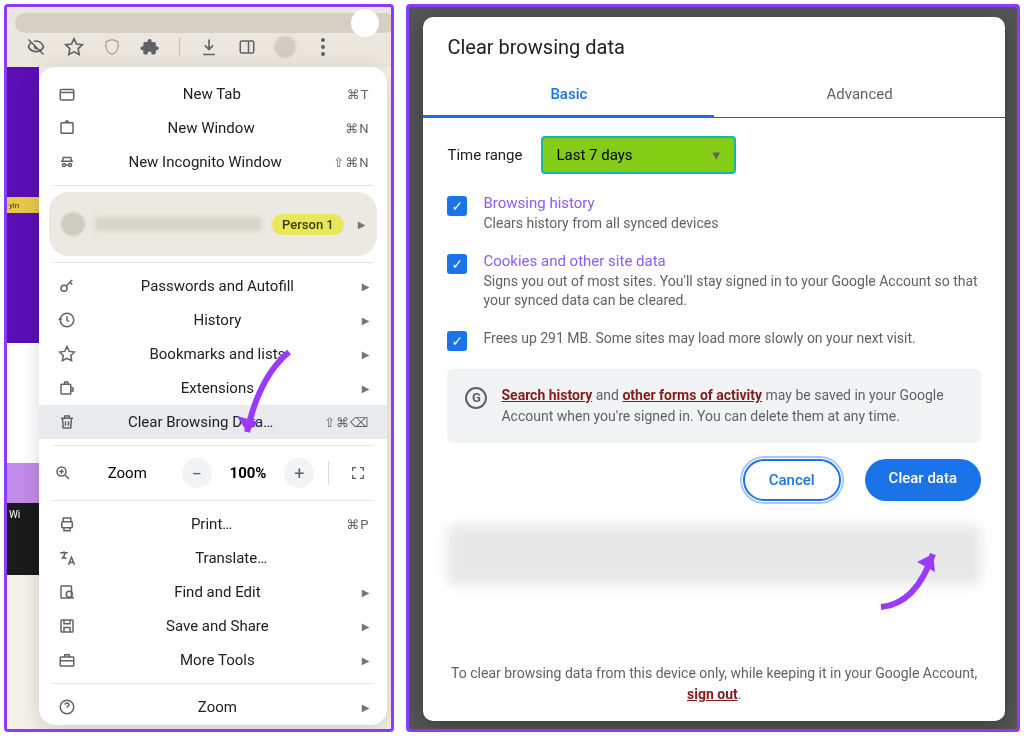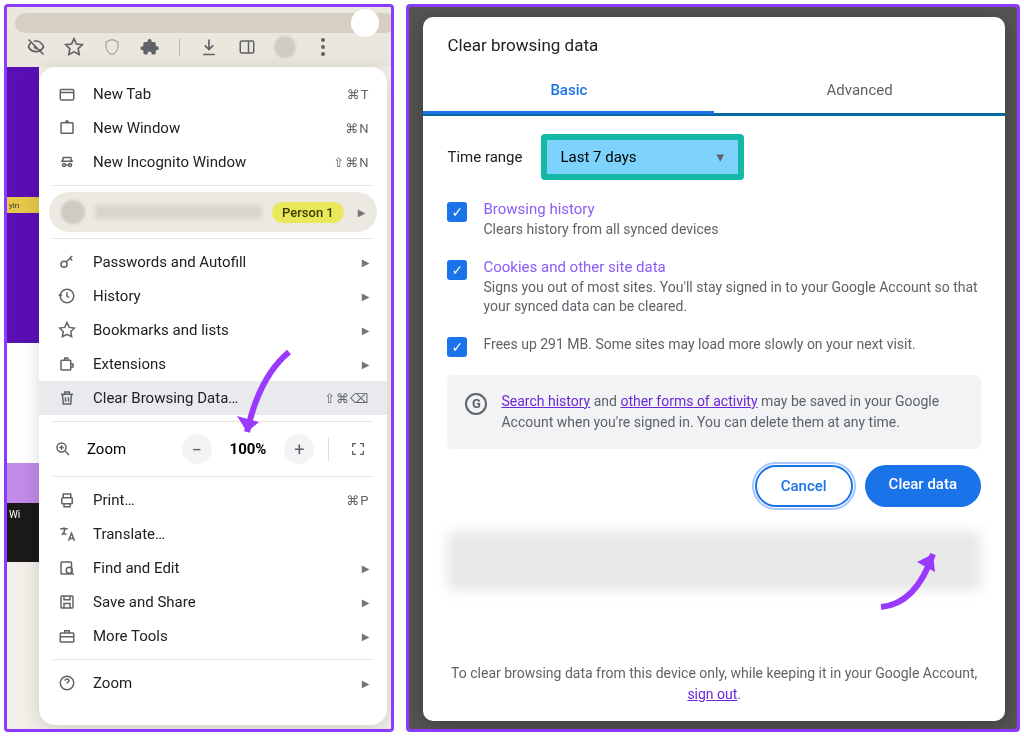--- a/index.html
+++ b/index.html
@@ -13,71 +13,71 @@
 .toolbar-bg { background: #ece7de; height: 60px; position: relative; }
 .toolbar-pill { position: absolute; top: 6px; left: 8px; width: 380px; height: 20px; background: #d6d0c4; border-radius: 10px; }
 .toolbar-pill::after { content: ''; position: absolute; right: 16px; top: -4px; width: 28px; height: 28px; background: #fff; border-radius: 50%; }
 .toolbar-icons { position: absolute; bottom: 6px; left: 8px; right: 8px; height: 28px; display: flex; align-items: center; gap: 16px; padding: 0 10px; }
 .toolbar-icons .ti { width: 22px; height: 22px; display: flex; align-items: center; justify-content: center; color: #5f6368; }
 .toolbar-icons .divider { width: 1px; height: 18px; background: #c0bbb0; margin: 0 2px; }
 .blurred-avatar { width: 22px; height: 22px; border-radius: 50%; background: #d0ccc2; filter: blur(1px); }
 .dots { width: 22px; height: 22px; display: flex; flex-direction: column; align-items: center; justify-content: center; gap: 3px; }
 .dots span { width: 4px; height: 4px; background: #5f6368; border-radius: 50%; }
 
-.menu { position: absolute; top: 60px; left: 32px; right: 4px; bottom: 4px; background: #fff; border-radius: 16px; box-shadow: 0 4px 20px rgba(0,0,0,0.15); padding: 10px 0; overflow: hidden; }
+.menu { position: absolute; top: 60px; left: 32px; right: 4px; bottom: 4px; background: #fff; border-radius: 16px; box-shadow: 0 4px 20px rgba(0,0,0,0.15); padding: 10px 0; overflow: hidden; text-align: center; }
 
 .left-strip { position: absolute; left: 0; top: 60px; bottom: 0; width: 32px; }
 .strip-seg { width: 100%; }
 .seg1 { height: 130px; background: #5a0fb5; }
 .seg1b { height: 16px; background: #e8c84a; display:flex; align-items:center; font-size:8px; padding-left:2px; color:#333;}
 .seg2 { height: 130px; background: #5a0fb5; }
 .seg3 { height: 120px; background: #fff; }
 .seg4 { height: 40px; background: #c18be8; }
-.seg5 { height: 59px; background: #1a1a1a; display:flex; align-items:flex-start; padding: 6px 2px; color:#fff; font-size:10px;}
+.seg5 { height: 72px; background: #1a1a1a; display:flex; align-items:flex-start; padding: 6px 2px; color:#fff; font-size:10px;}
 
 .menu-item { display: flex; align-items: center; padding: 7px 18px; font-size: 15px; color: #202124; cursor: pointer; gap: 16px; }
 .menu-item.highlighted { background: #e8eaed; }
 .menu-icon { width: 20px; height: 20px; display: flex; align-items: center; justify-content: center; color: #5f6368; flex-shrink: 0; }
 .menu-label { flex: 1; }
 .menu-shortcut { font-size: 13px; color: #5f6368; letter-spacing: 1px; }
 .menu-arrow { color: #757575; font-size: 10px; margin-left: 4px; }
 .sep { height: 1px; background: #e8e3d4; margin: 6px 14px; }
 
-.profile-row { display: flex; align-items: center; padding: 8px 12px; margin: 0 10px; background: #ece9e2; border-radius: 20px; gap: 10px; }
+.profile-row { display: flex; align-items: center; padding: 20px 12px; margin: 0 10px; background: #ece9e2; border-radius: 20px; gap: 10px; }
 .profile-avatar { width: 24px; height: 24px; border-radius: 50%; background: #cfcbc0; filter: blur(1px); }
 .profile-name { flex: 1; height: 14px; background: #d8d4c9; border-radius: 3px; filter: blur(2px); }
 .profile-badge { background: #e8e85a; color: #3c3c00; font-size: 13px; padding: 3px 10px; border-radius: 12px; font-weight: 500; }
 
 .zoom-row { display: flex; align-items: center; padding: 6px 14px; gap: 14px; }
 .zoom-btn { width: 30px; height: 30px; border-radius: 50%; background: #f1f3f4; display: flex; align-items: center; justify-content: center; font-size: 18px; color: #5f6368; cursor: pointer; }
 .zoom-val { font-size: 15px; font-weight: 700; padding: 0 4px; }
 .zoom-sep { width: 1px; height: 24px; background: #e0ddd3; }
 
 .annotate-arrow { position: absolute; pointer-events: none; z-index: 100; }
 
 
 .panel-right-inner { background: #555; width: 100%; height: 100%; position: relative; }
 .dialog { position: absolute; top: 10px; left: 14px; right: 12px; bottom: 8px; background: #fff; border-radius: 10px; box-shadow: 0 4px 24px rgba(0,0,0,0.3); display: flex; flex-direction: column; }
-.dialog-title { font-size: 17px; padding: 18px 24px 14px; color: #202124; }
-.tabs { display: flex; border-bottom: 3px solid #0369a1; }
+.dialog-title { font-size: 20px; padding: 18px 24px 14px; color: #202124; }
+.tabs { display: flex; border-bottom: 1px solid #0369a1; }
 .tab { flex: 1; text-align: center; padding: 12px; font-size: 15px; color: #5f6368; cursor: pointer; }
 .tab.active { color: #1a73e8; font-weight: 500; border-bottom: 3px solid #1a73e8; margin-bottom: -1px; }
 .dialog-body { padding: 18px 24px; flex: 1; overflow: auto; }
 .form-row { display: flex; align-items: center; gap: 18px; margin-bottom: 20px; }
 .form-label { font-size: 15px; color: #202124; }
-.select { border: 6px solid #14b8a6; border-radius: 4px; padding: 8px 14px; font-size: 15px; display: flex; align-items: center; gap: 80px; cursor: pointer; background: #7dd3fc; }
+.select { border: 2px solid #14b8a6; border-radius: 4px; padding: 8px 14px; font-size: 15px; display: flex; align-items: center; gap: 80px; cursor: pointer; background: #84cc16; }
 .check-row { display: flex; gap: 16px; margin-bottom: 18px; }
 .checkbox { width: 20px; height: 20px; background: #1a73e8; border-radius: 3px; display: flex; align-items: center; justify-content: center; color: #fff; font-size: 14px; flex-shrink: 0; margin-top: 2px; cursor: pointer; }
 .check-content { flex: 1; }
 .check-title { font-size: 15px; color: #8b5cf6; margin-bottom: 2px; }
 .check-desc { font-size: 14px; color: #5f6368; line-height: 1.4; }
 .info-box { background: #f1f3f4; border-radius: 6px; padding: 16px 18px; display: flex; gap: 14px; font-size: 14px; color: #5f6368; line-height: 1.5; margin-bottom: 12px; }
 .g-icon { width: 22px; height: 22px; border: 2px solid #5f6368; border-radius: 50%; display: flex; align-items: center; justify-content: center; font-weight: bold; font-size: 13px; color: #5f6368; flex-shrink: 0; margin-top: 2px; }
-.link { color: #6d28d9; text-decoration: underline; cursor: pointer; }
-.dialog-actions { display: flex; justify-content: flex-end; gap: 12px; padding: 4px 0 16px; }
+.link { color: #7f1d1d; text-decoration: underline; cursor: pointer; font-weight: bold; }
+.dialog-actions { display: flex; justify-content: flex-end; gap: 24px; padding: 4px 0 16px; }
 .btn { padding: 10px 24px; border-radius: 22px; font-size: 15px; font-weight: 500; cursor: pointer; }
 .btn-outline { background: #fff; color: #1a73e8; border: 2px solid #1a73e8; outline: 2px solid #a8c7fa; outline-offset: 1px; }
 .btn-primary { background: #1a73e8; color: #fff; border: none; }
 .blurred-block { height: 60px; background: #e8e8e8; border-radius: 6px; filter: blur(6px); margin: 8px 0 18px; }
 .footer-text { font-size: 14px; color: #5f6368; line-height: 1.5; padding: 0 24px 16px; text-align: center; }
 </style>
 </head>
 <body>
 
 <div class="panel panel-left">

